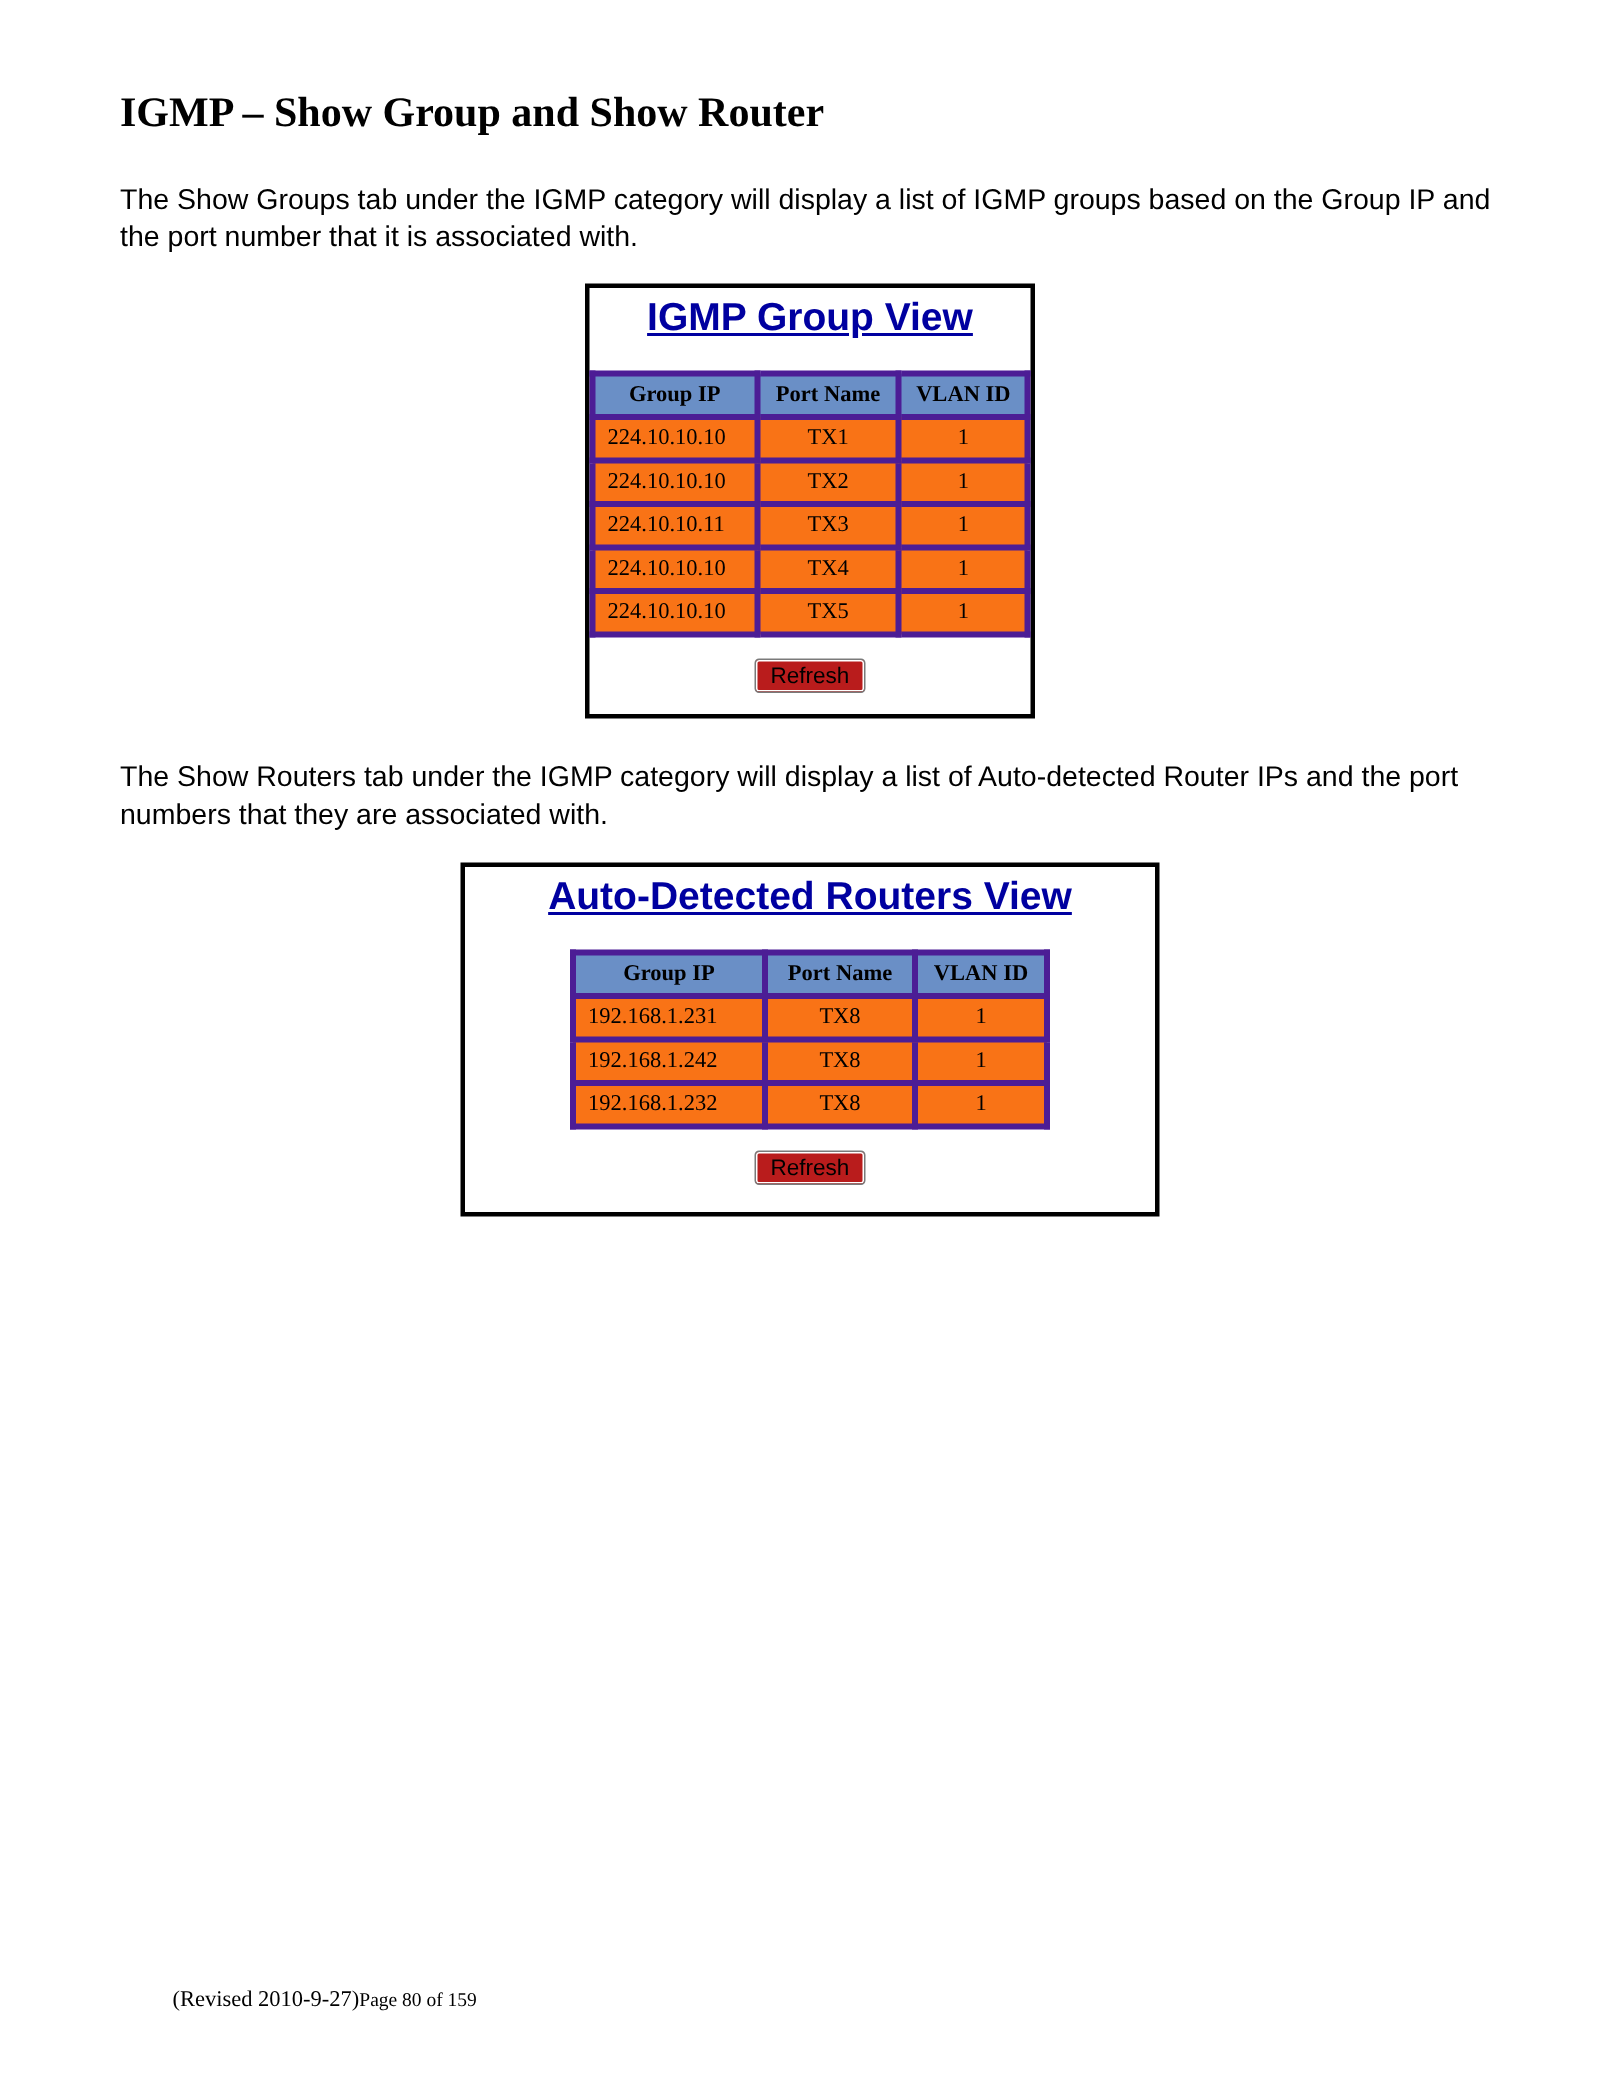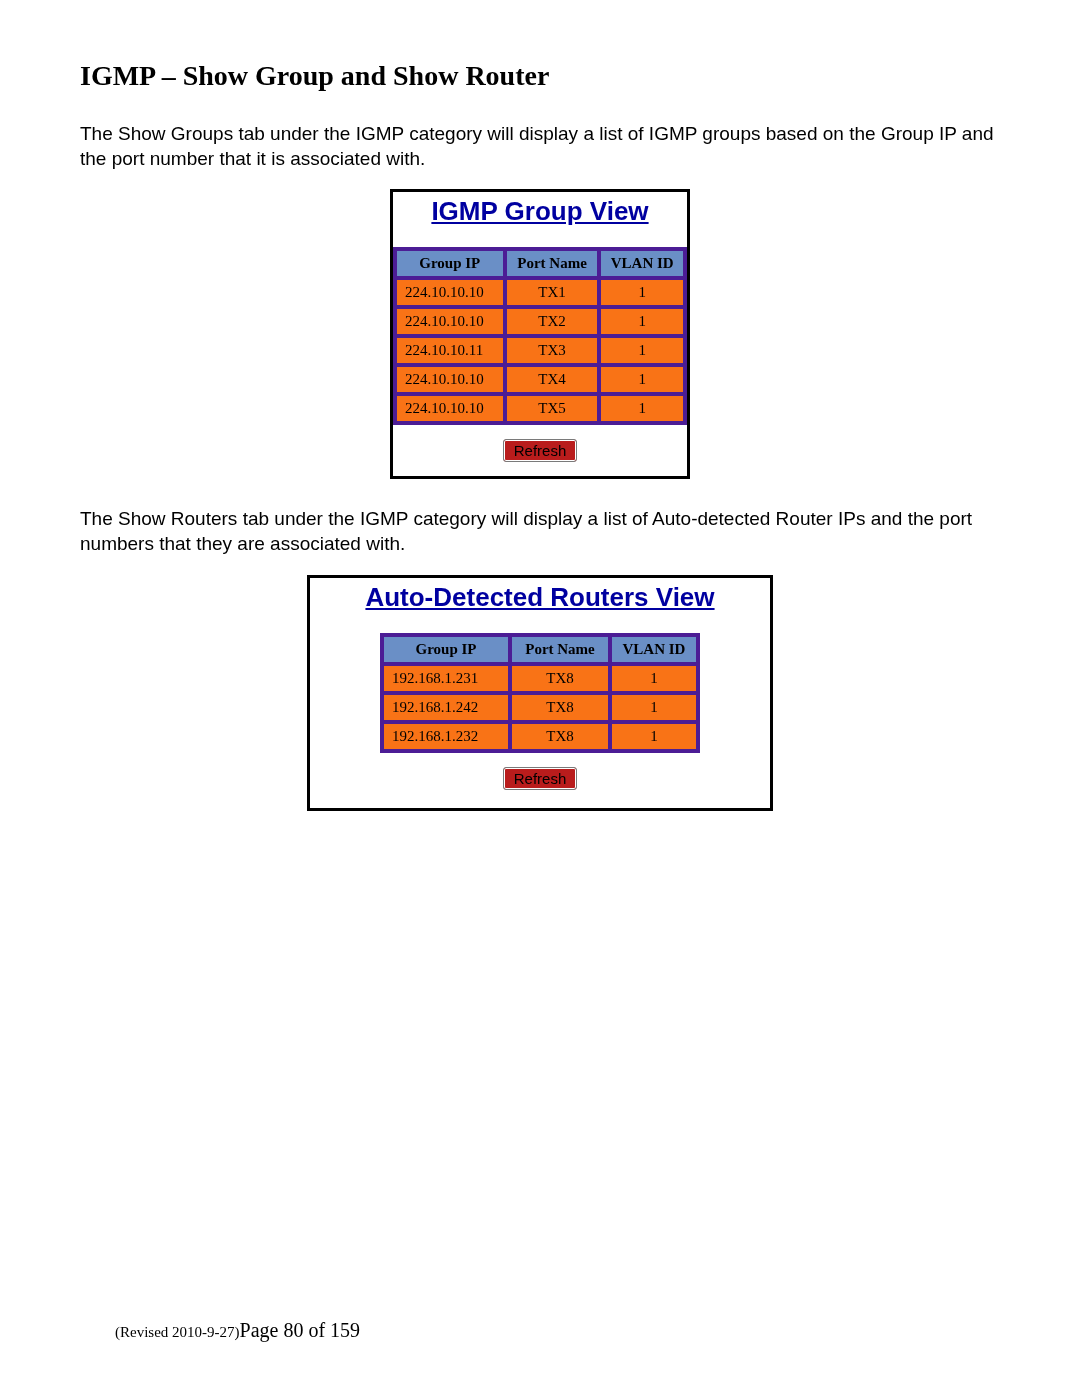--- a/index.html
+++ b/index.html
@@ -108,21 +108,21 @@
     left: 80px;
     right: 80px;
     bottom: 55px;
     display: flex;
     justify-content: flex-start;
     align-items: baseline;
     font-family: "Times New Roman", Times, serif;
     margin-left: 35px;
   }
   .footer .revised { font-size: 15px; }
-  .footer .pagenum { font-size: 20px; }
+  .footer .pagenum { font-size: 13px; }
 </style>
 </head>
 <body>
 
 <div class="page">
 
   <h2 class="section-title">IGMP – Show Group and Show Router</h2>
 
   <p class="para">The Show Groups tab under the IGMP category will display a list of IGMP groups based on the Group IP and the port number that it is associated with.</p>
 

